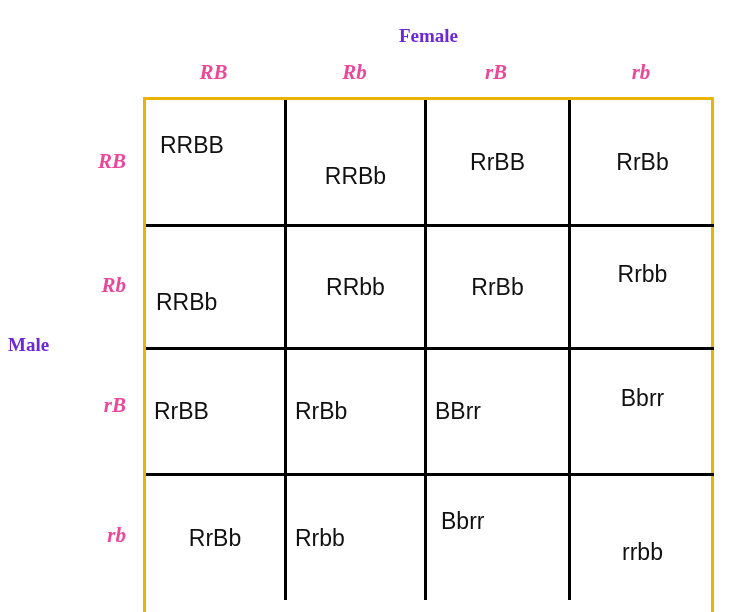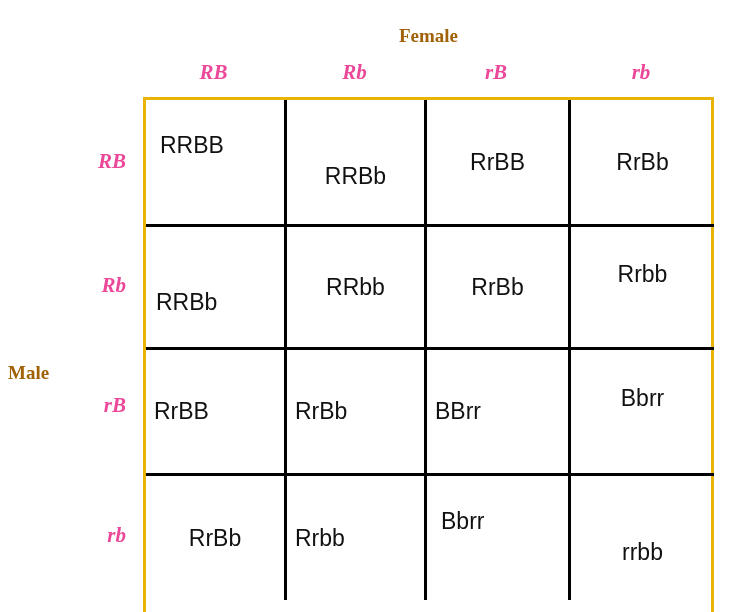--- a/index.html
+++ b/index.html
@@ -23,37 +23,36 @@
     width: 731px;
     height: 612px;
   }
 
   
   .axis-title {
     position: absolute;
     font-family: "Liberation Serif", serif;
     font-weight: bold;
     font-size: 19px;
-    color: #a16207;
+    color: #6d28d9;
     white-space: nowrap;
   }
 
   #female-title {
     left: 143px;
     top: 25px;
     width: 571px;
     text-align: center;
   }
 
   #male-title {
     left: 8px;
     top: 334px;
     width: 110px;
     text-align: left;
-    margin-top: 28px;
   }
 
   
   .allele-label {
     position: absolute;
     font-family: "Liberation Serif", serif;
     font-weight: bold;
     font-style: italic;
     font-size: 21px;
     color: #ec4899;

